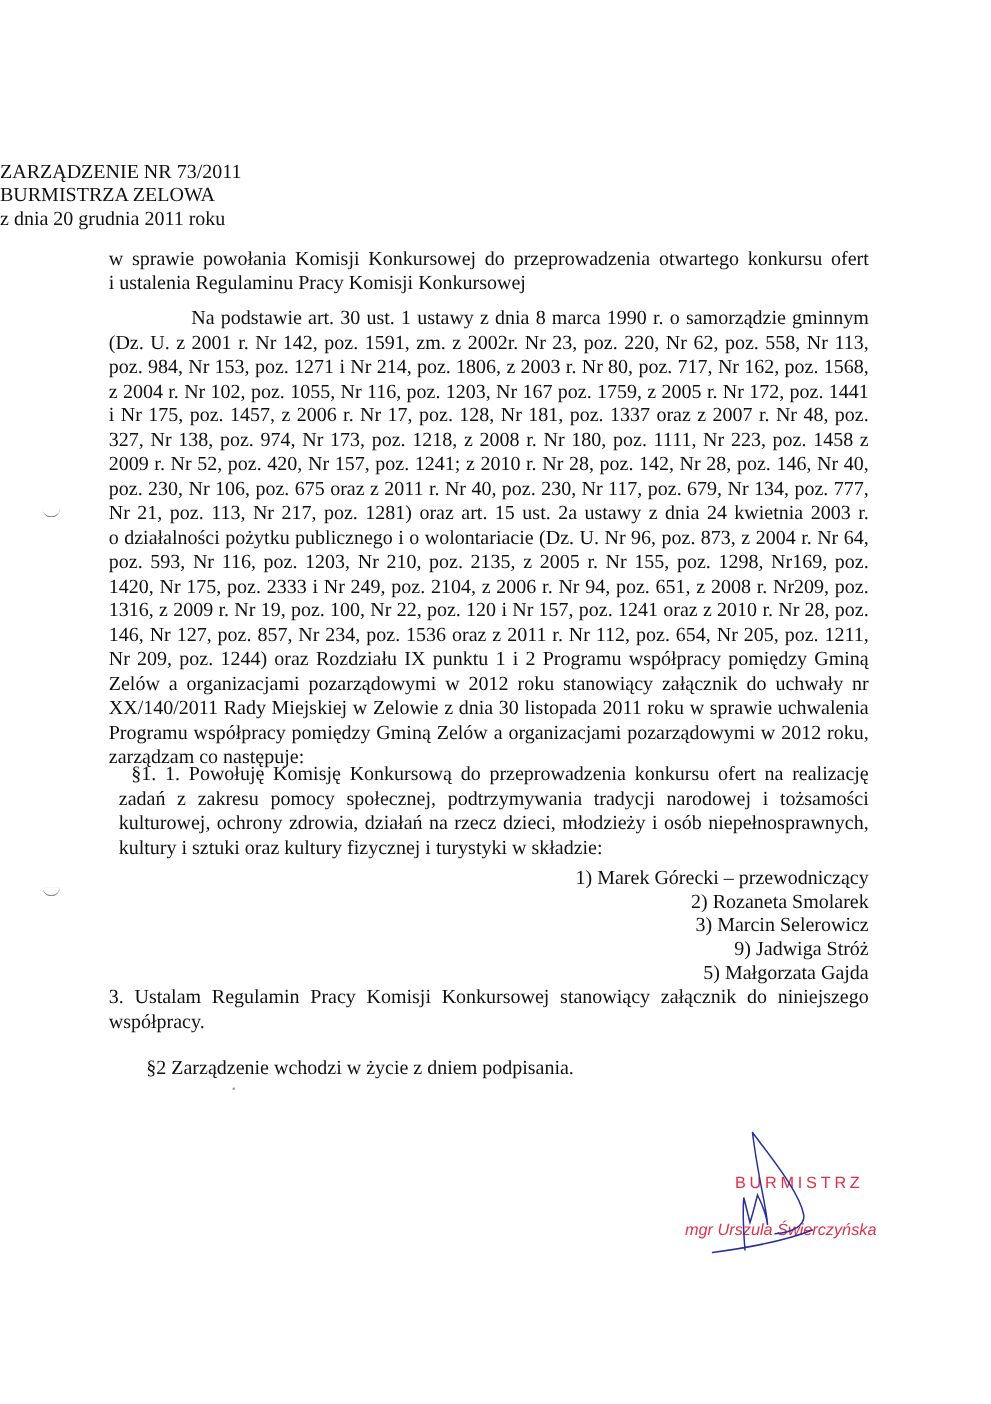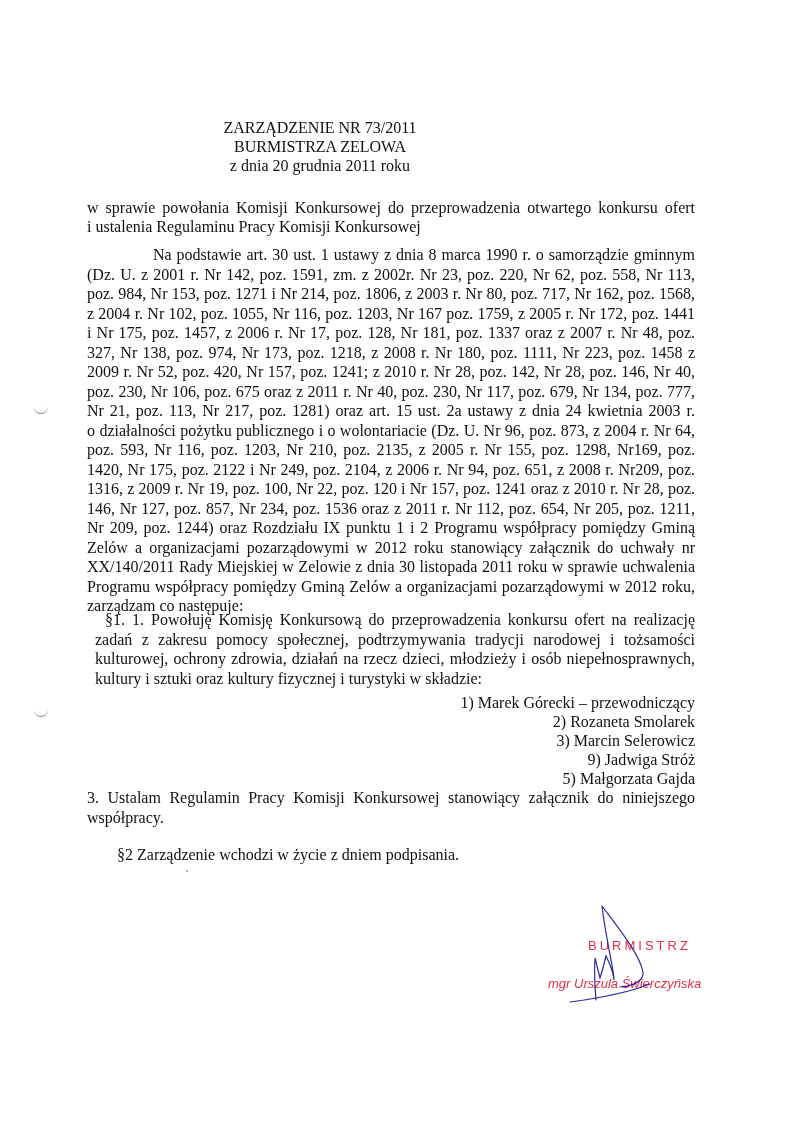--- a/index.html
+++ b/index.html
@@ -2,21 +2,21 @@
 <html><head>
   <meta charset="utf-8">
   <style>
     html, body { margin: 0; padding: 0; background: #ffffff; }
     body {
       width: 793px; height: 1123px; position: relative; overflow: hidden;
       font-family: "Liberation Serif", "DejaVu Serif", serif;
       color: #111111;
     }
     .page { position: absolute; left: 0; top: 0; width: 793px; height: 1123px; background: #fff; }
-    .header { position: absolute; left: 0; top: 118px; width: 640px; text-align: center; font-size: 16px; line-height: 19px; }
+    .header { position: absolute; left: 0; top: 128px; width: 640px; text-align: left; font-size: 16px; line-height: 19px; }
     .header div { white-space: nowrap; }
     .subject { position: absolute; left: 87px; top: 198px; width: 608px; font-size: 16px; line-height: 19px; }
     .basis {
       position: absolute; left: 87px; top: 245px; width: 608px;
       font-size: 16px; line-height: 19.5px; text-align: justify; text-align-last: left;
     }
     .line { display: block; white-space: nowrap; text-align-last: justify; text-align: justify; }
     .line.last { text-align-last: left; }
     .line.indent { padding-left: 66px; }
     .sec1 {
@@ -62,21 +62,21 @@
     <span class="line">(Dz. U. z 2001 r. Nr 142, poz. 1591, zm. z 2002r. Nr 23, poz. 220, Nr 62, poz. 558, Nr 113,</span>
     <span class="line">poz. 984, Nr 153, poz. 1271 i Nr 214, poz. 1806, z 2003 r. Nr 80, poz. 717, Nr 162, poz. 1568,</span>
     <span class="line">z 2004 r. Nr 102, poz. 1055, Nr 116, poz. 1203, Nr 167 poz. 1759, z 2005 r. Nr 172, poz. 1441</span>
     <span class="line">i Nr 175, poz. 1457, z 2006 r. Nr 17, poz. 128, Nr 181, poz. 1337 oraz z 2007 r. Nr 48, poz.</span>
     <span class="line">327, Nr 138, poz. 974, Nr 173, poz. 1218, z 2008 r. Nr 180, poz. 1111, Nr 223, poz. 1458 z</span>
     <span class="line">2009 r. Nr 52, poz. 420, Nr 157, poz. 1241; z 2010 r. Nr 28, poz. 142, Nr 28, poz. 146, Nr 40,</span>
     <span class="line">poz. 230, Nr 106, poz. 675 oraz z 2011 r. Nr 40, poz. 230, Nr 117, poz. 679, Nr 134, poz. 777,</span>
     <span class="line">Nr 21, poz. 113, Nr 217, poz. 1281) oraz art. 15 ust. 2a ustawy z dnia 24 kwietnia 2003 r.</span>
     <span class="line">o działalności pożytku publicznego i o wolontariacie (Dz. U. Nr 96, poz. 873, z 2004 r. Nr 64,</span>
     <span class="line">poz. 593, Nr 116, poz. 1203, Nr 210, poz. 2135, z 2005 r. Nr 155,  poz. 1298, Nr169, poz.</span>
-    <span class="line">1420, Nr 175, poz. 2122 i Nr 249, poz. 2104, z 2006 r. Nr 94, poz. 651, z 2008 r. Nr209, poz.</span>
+    <span class="line">1420, Nr 175, poz. 2333 i Nr 249, poz. 2104, z 2006 r. Nr 94, poz. 651, z 2008 r. Nr209, poz.</span>
     <span class="line">1316, z 2009 r. Nr 19, poz. 100, Nr 22, poz. 120 i Nr 157, poz. 1241 oraz z 2010 r. Nr 28, poz.</span>
     <span class="line">146, Nr 127, poz. 857, Nr 234, poz. 1536 oraz z 2011 r. Nr 112, poz. 654, Nr 205, poz. 1211,</span>
     <span class="line">Nr 209, poz. 1244) oraz Rozdziału IX punktu 1 i 2 Programu współpracy pomiędzy Gminą</span>
     <span class="line">Zelów a organizacjami pozarządowymi w 2012 roku stanowiący załącznik do uchwały nr</span>
     <span class="line">XX/140/2011 Rady Miejskiej w Zelowie z dnia 30 listopada 2011 roku w sprawie uchwalenia</span>
     <span class="line">Programu współpracy pomiędzy Gminą Zelów a organizacjami pozarządowymi w 2012 roku,</span>
     <span class="line last">zarządzam co następuje:</span>
   </div>
 
   <div class="sec1">

